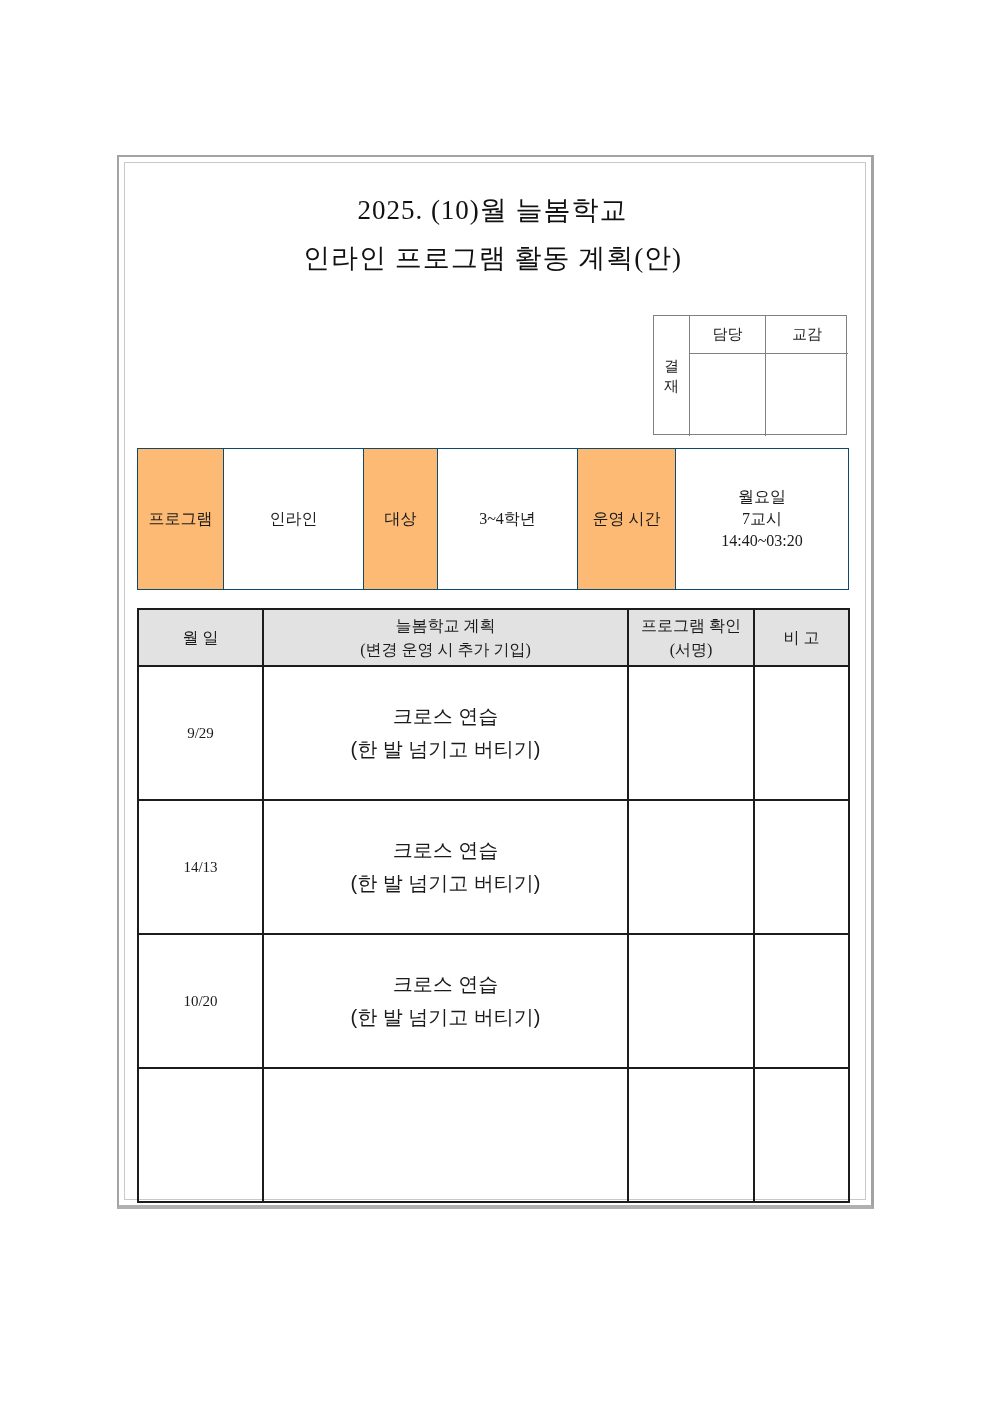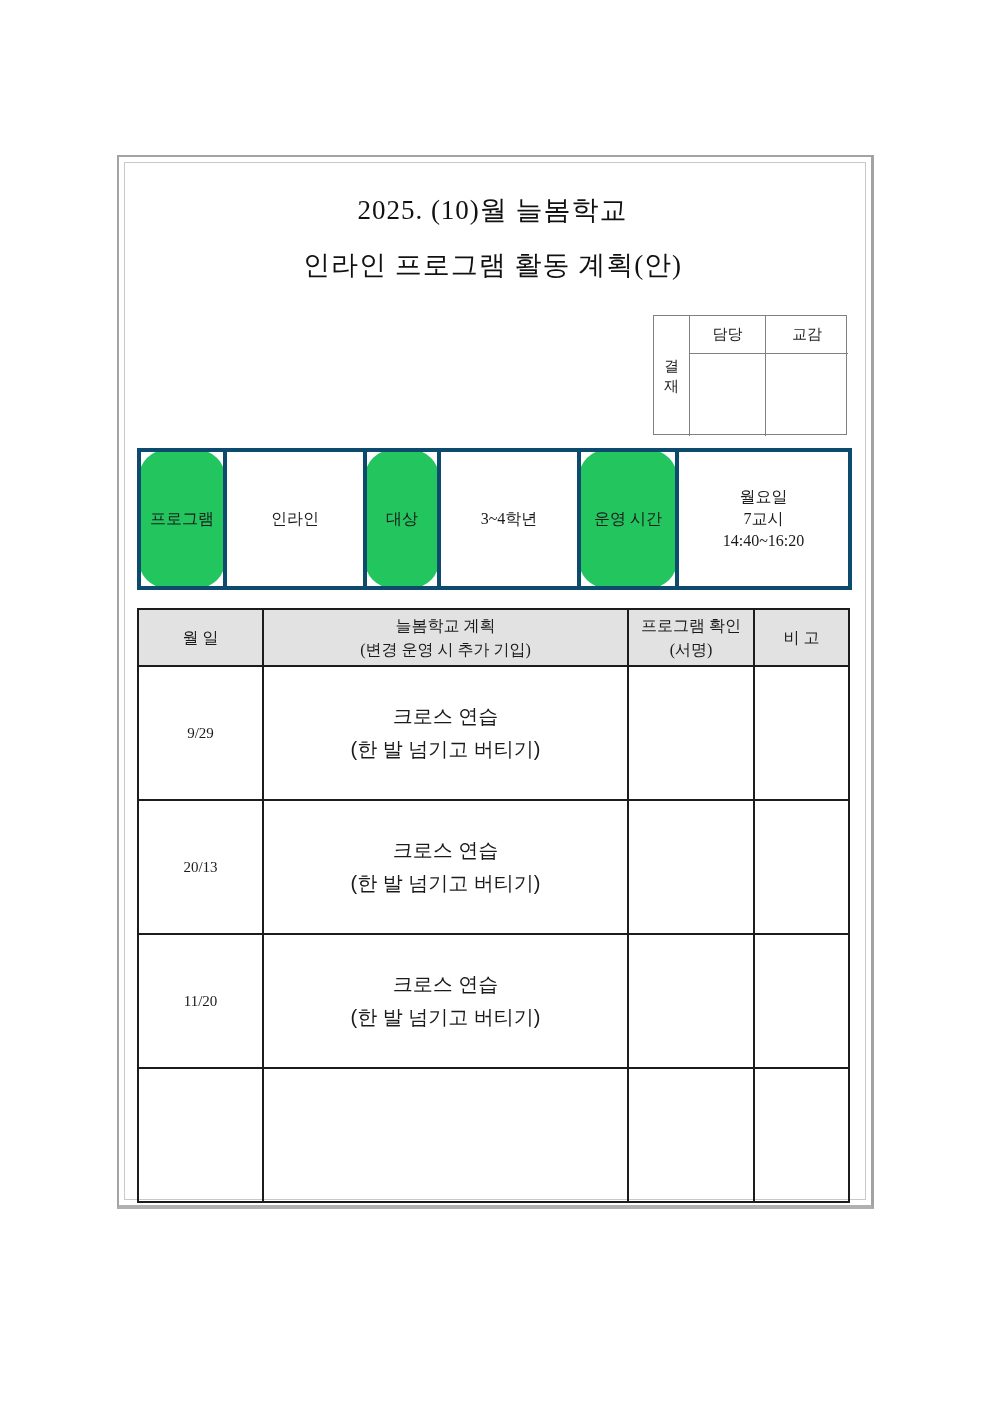--- a/index.html
+++ b/index.html
@@ -22,21 +22,21 @@
     position:absolute; inset:5px;
     border:1px solid #c9c9c9;
   }
 
   
   .doc-title {
     position:absolute; left:137px; width:711px; text-align:center;
     font-size:27px; line-height:34px; letter-spacing:1px; color:#111;
   }
   .doc-title.line1 { top:193px; }
-  .doc-title.line2 { top:248px; }
+  .doc-title.line2 { top:241px; }
 
   
   .approval {
     position:absolute; left:653px; top:315px; width:194px; height:120px;
     display:grid;
     grid-template-columns:36px 76px 82px;
     grid-template-rows:38px 82px;
     border:1px solid #808080;
     font-size:15px; background:#fff;
   }
@@ -57,23 +57,23 @@
   .approval .sig.c2 { grid-column:3; grid-row:2; }
 
   
   .program-table {
     position:absolute; left:137px; top:448px;
     border-collapse:collapse; table-layout:fixed;
     width:711px; height:142px;
     font-size:16px; text-align:center;
   }
   .program-table td {
-    border:4px solid #0c4a6e; vertical-align:middle; padding:0;
+    border:1px solid #0c4a6e; vertical-align:middle; padding:0;
   }
-  .program-table td.lbl { background:#22c55e;border-radius:27px; }
+  .program-table td.lbl { background:#fdba74; }
   .program-table .vline { line-height:22px; }
 
   
   .schedule-table {
     position:absolute; left:137px; top:608px;
     border-collapse:collapse; table-layout:fixed;
     width:711px;
     text-align:center;
   }
   .schedule-table td {
@@ -121,21 +121,21 @@
   <tbody>
       <tr>
     <td class="lbl">프로그램</td>
     <td>인라인</td>
     <td class="lbl">대상</td>
     <td>3~4학년</td>
     <td class="lbl">운영 시간</td>
     <td>
       <div class="vline">월요일</div>
       <div class="vline">7교시</div>
-      <div class="vline">14:40~16:20</div>
+      <div class="vline">14:40~03:20</div>
     </td>
   </tr>
 </tbody>
   </table>
 
 <table class="schedule-table">
   <colgroup>
     <col style="width:125px">
       <col style="width:365px">
       <col style="width:126px">
@@ -157,30 +157,30 @@
   <tr class="data-row">
     <td class="date-cell">9/29</td>
     <td class="plan-cell">
       <div>크로스 연습</div>
       <div>(한 발 넘기고 버티기)</div>
     </td>
     <td></td>
     <td></td>
   </tr>
   <tr class="data-row">
-    <td class="date-cell">20/13</td>
+    <td class="date-cell">14/13</td>
     <td class="plan-cell">
       <div>크로스 연습</div>
       <div>(한 발 넘기고 버티기)</div>
     </td>
     <td></td>
     <td></td>
   </tr>
   <tr class="data-row">
-    <td class="date-cell">11/20</td>
+    <td class="date-cell">10/20</td>
     <td class="plan-cell">
       <div>크로스 연습</div>
       <div>(한 발 넘기고 버티기)</div>
     </td>
     <td></td>
     <td></td>
   </tr>
   <tr class="data-row">
     <td class="date-cell"></td>
     <td class="plan-cell">

